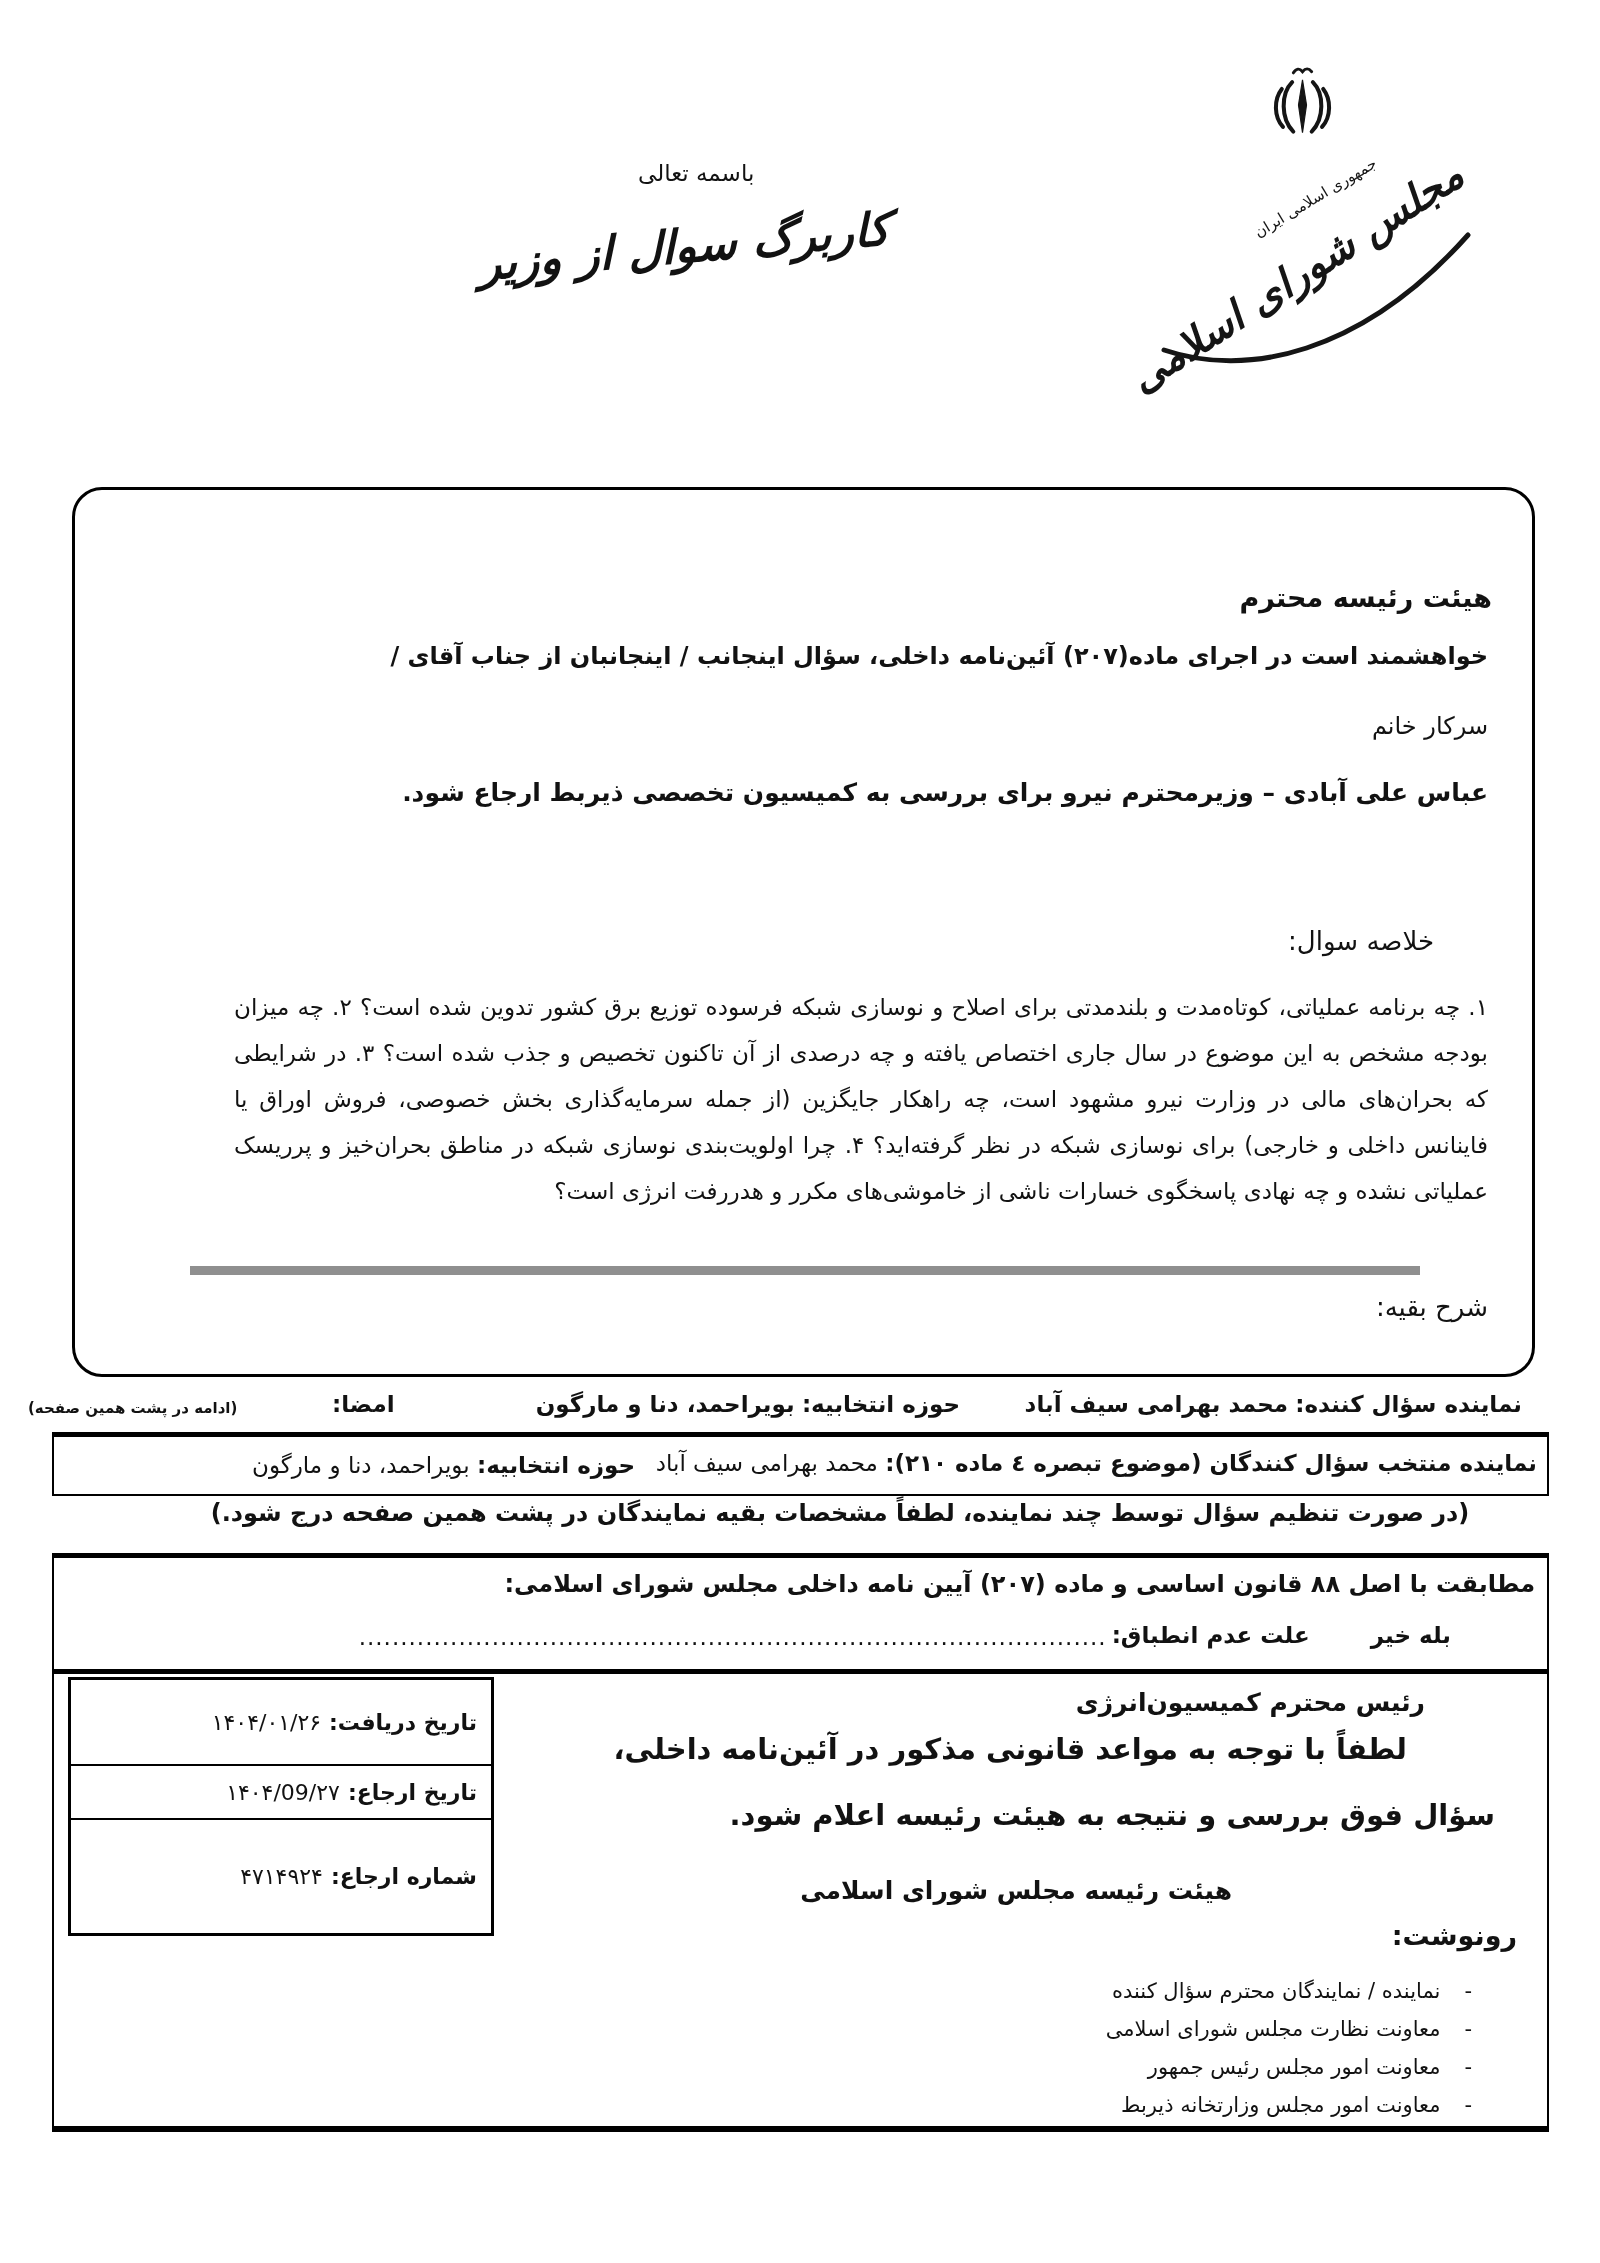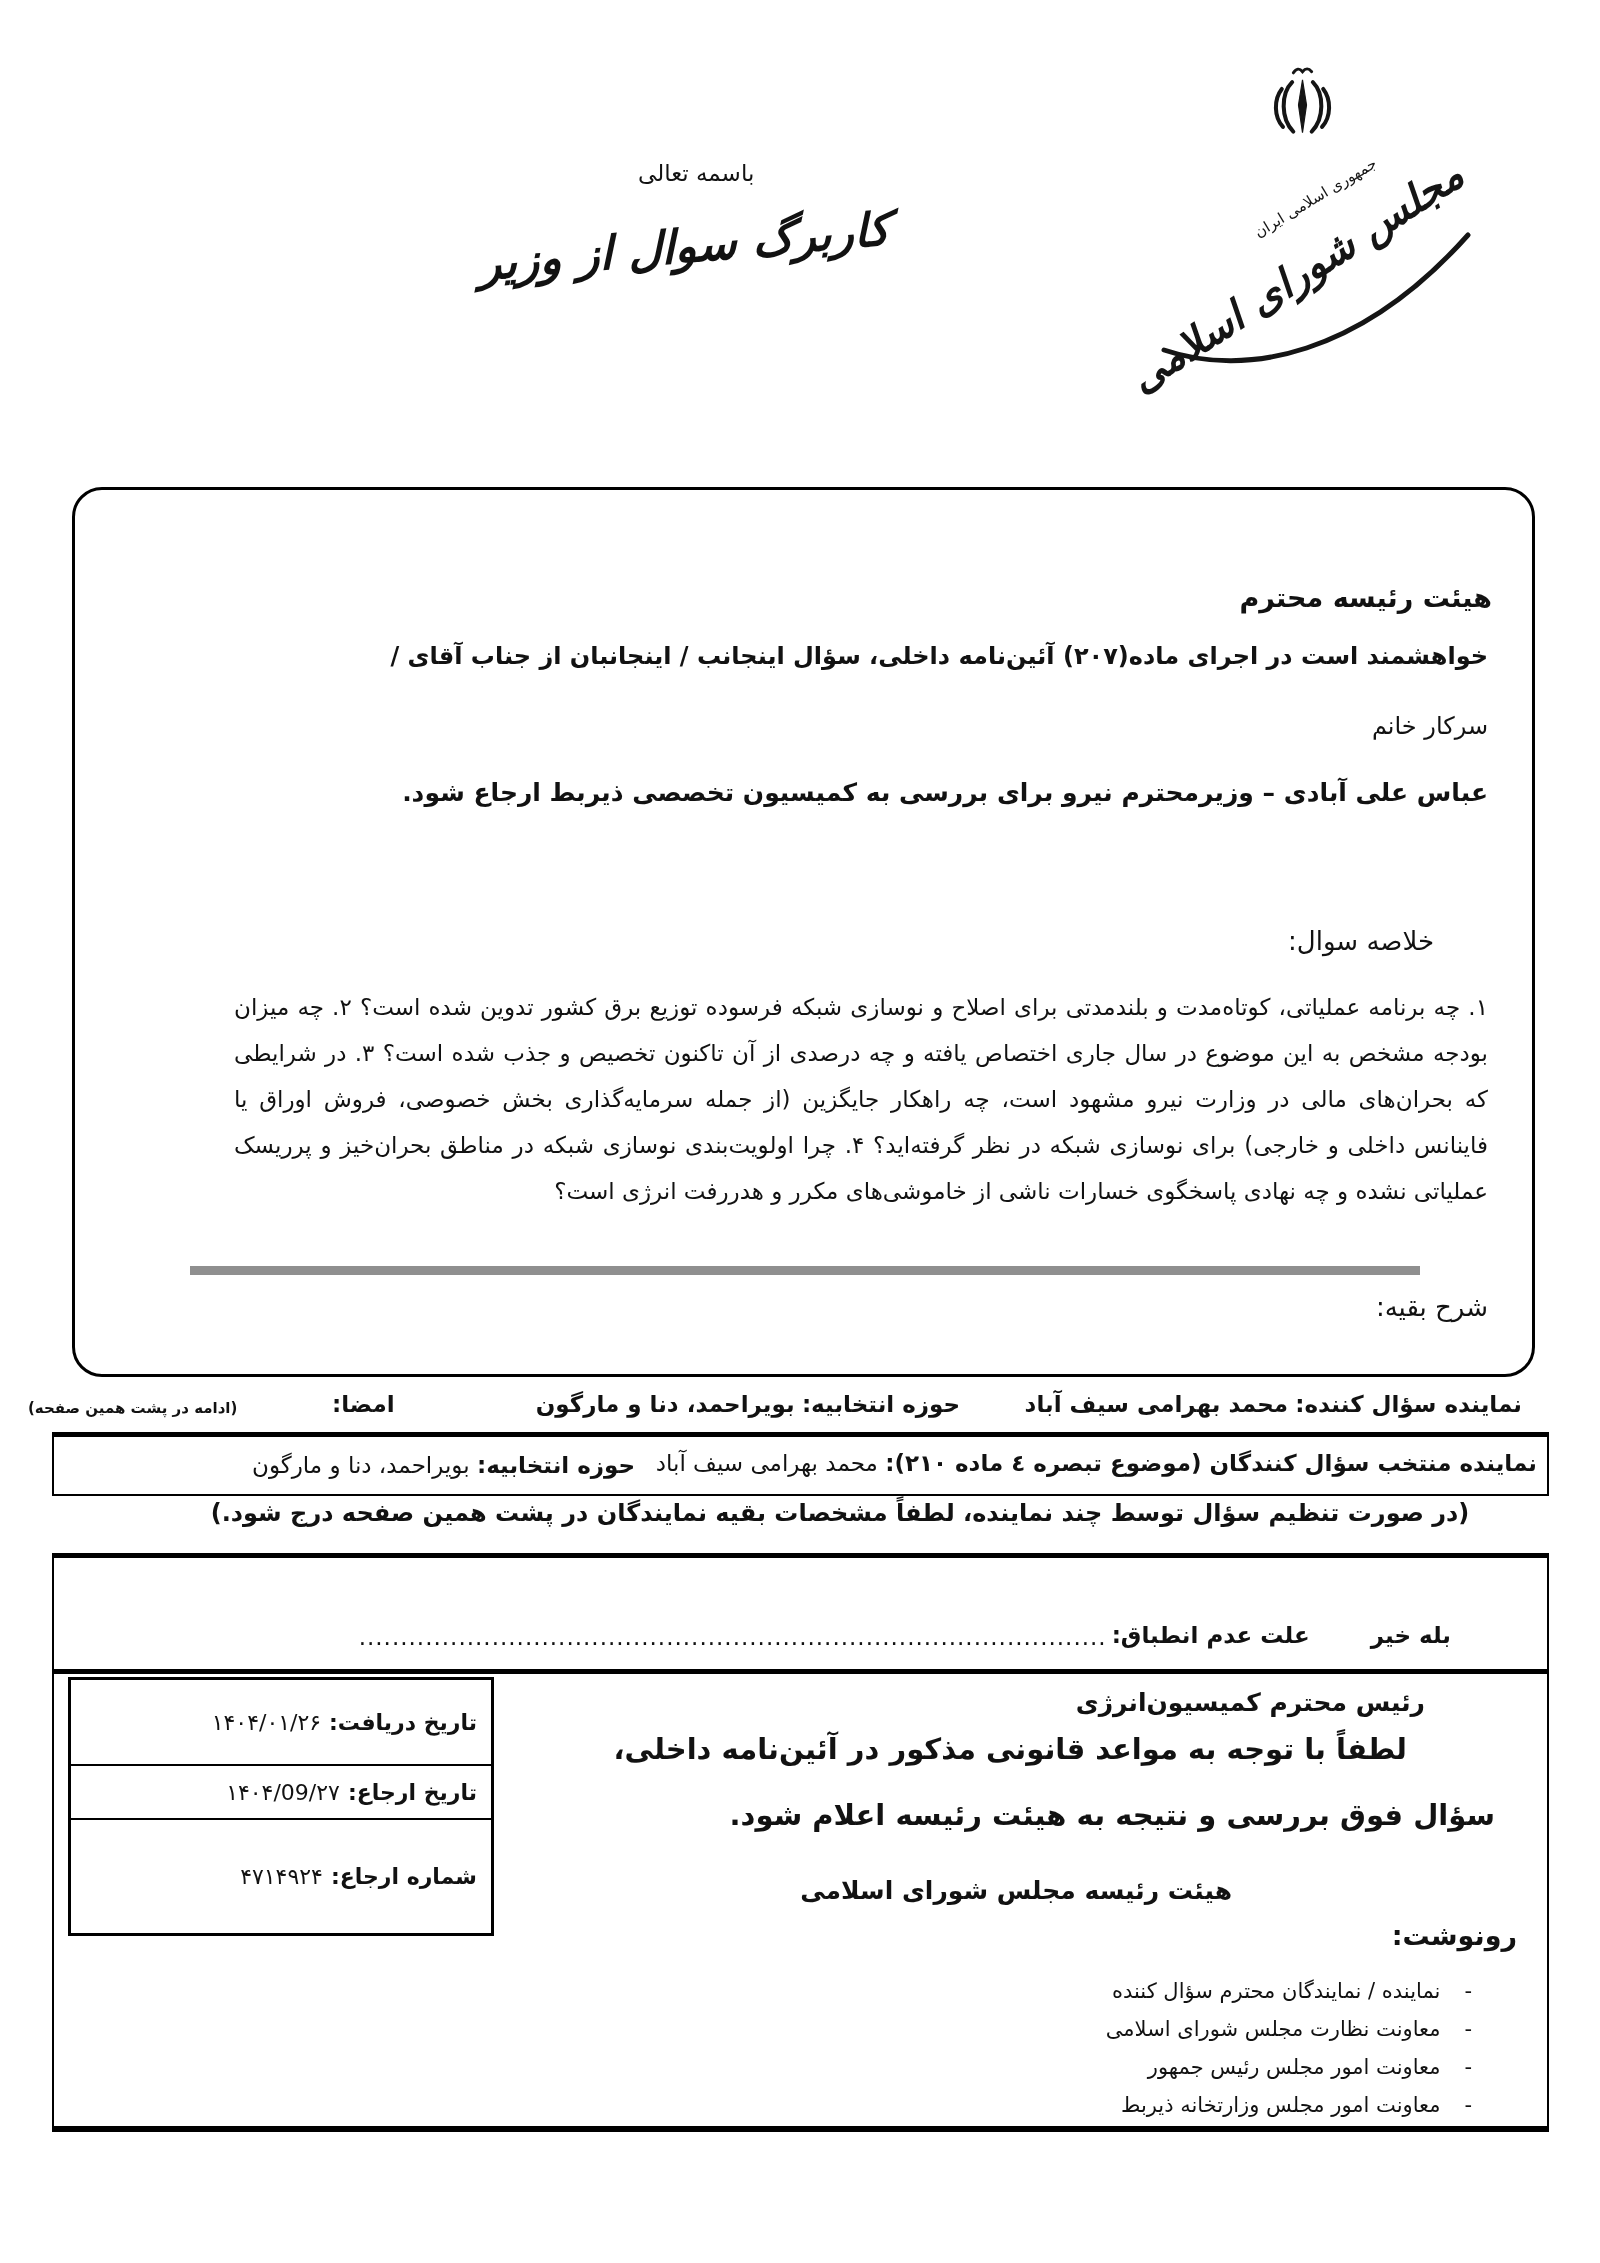--- a/index.html
+++ b/index.html
@@ -124,20 +124,21 @@
     </div>
     <div class="abs b2-left">
       <span class="b">حوزه انتخابیه:</span>
       <span>بویراحمد، دنا و مارگون</span>
     </div>
   </div>
 
   <div class="abs multinote">(در صورت تنظیم سؤال توسط چند نماینده، لطفاً مشخصات بقیه نمایندگان در پشت همین صفحه درج شود.)</div>
 
   <div class="abs box3">
+    <div class="abs b3-line1">مطابقت با اصل ۸۸ قانون اساسی و ماده (۲۰۷) آیین نامه داخلی مجلس شورای اسلامی:</div>
     <div class="abs b3-row">
       <span class="b3-yes">بله</span>
       <span class="b3-no">خیر</span>
       <span>علت عدم انطباق:</span>
       <span class="dots">........................................................................................................................................</span>
     </div>
   </div>
 
   <div class="abs box4">
     <div class="datebox">

